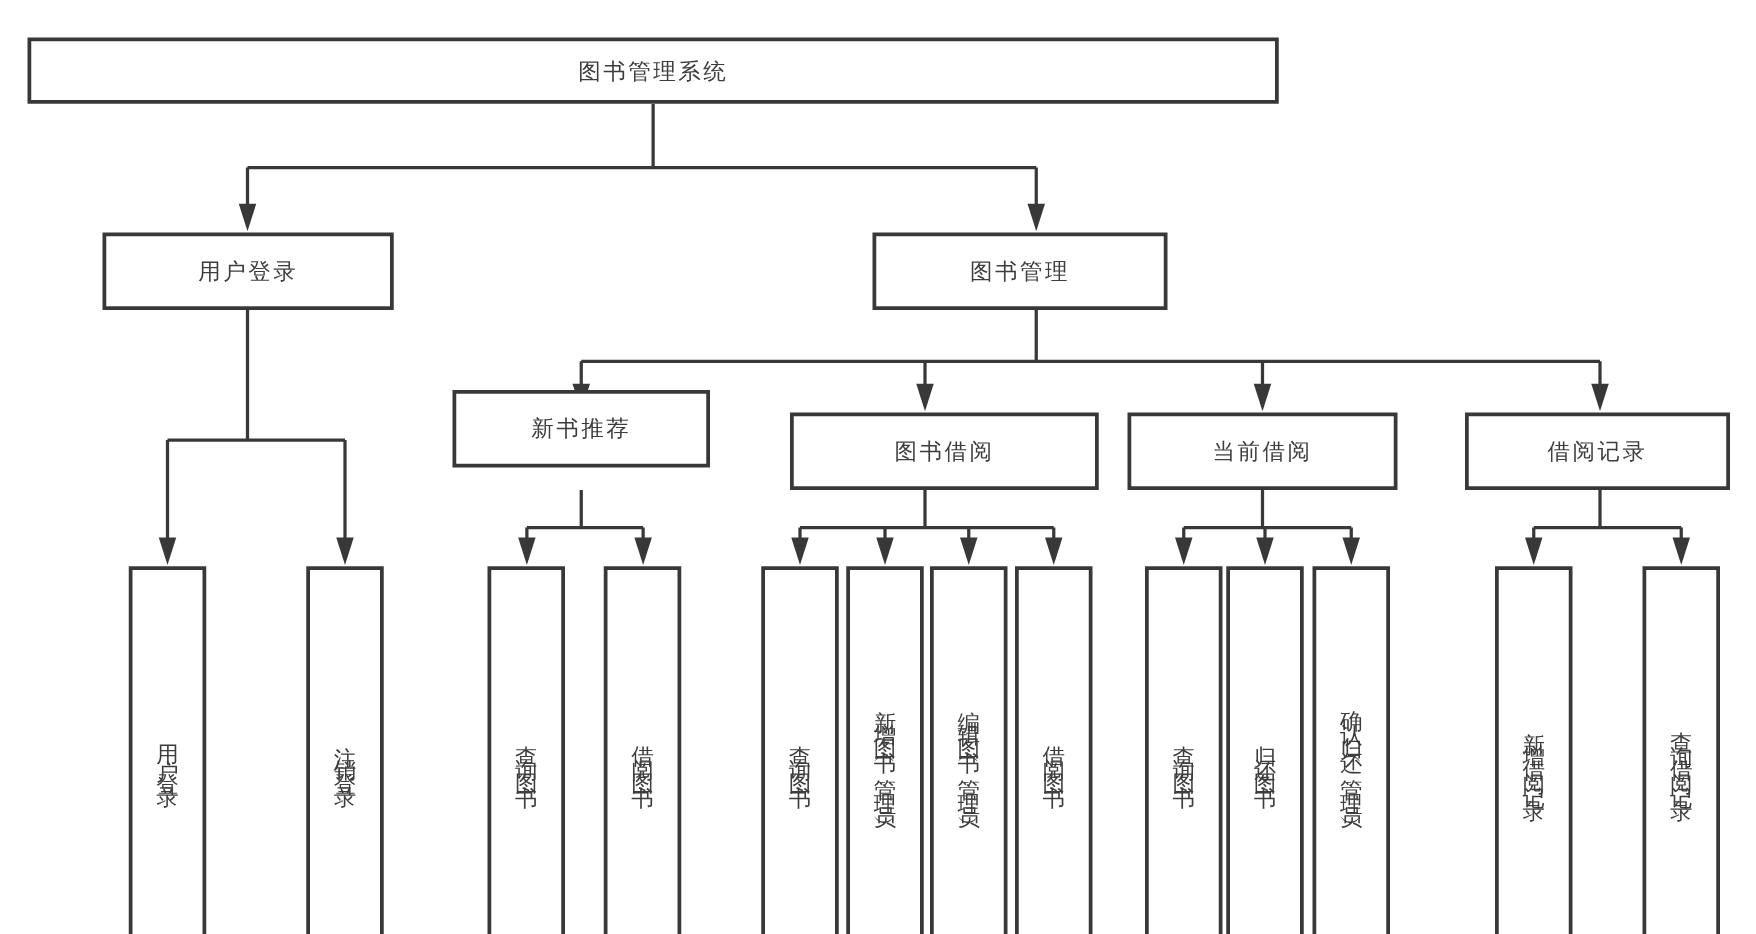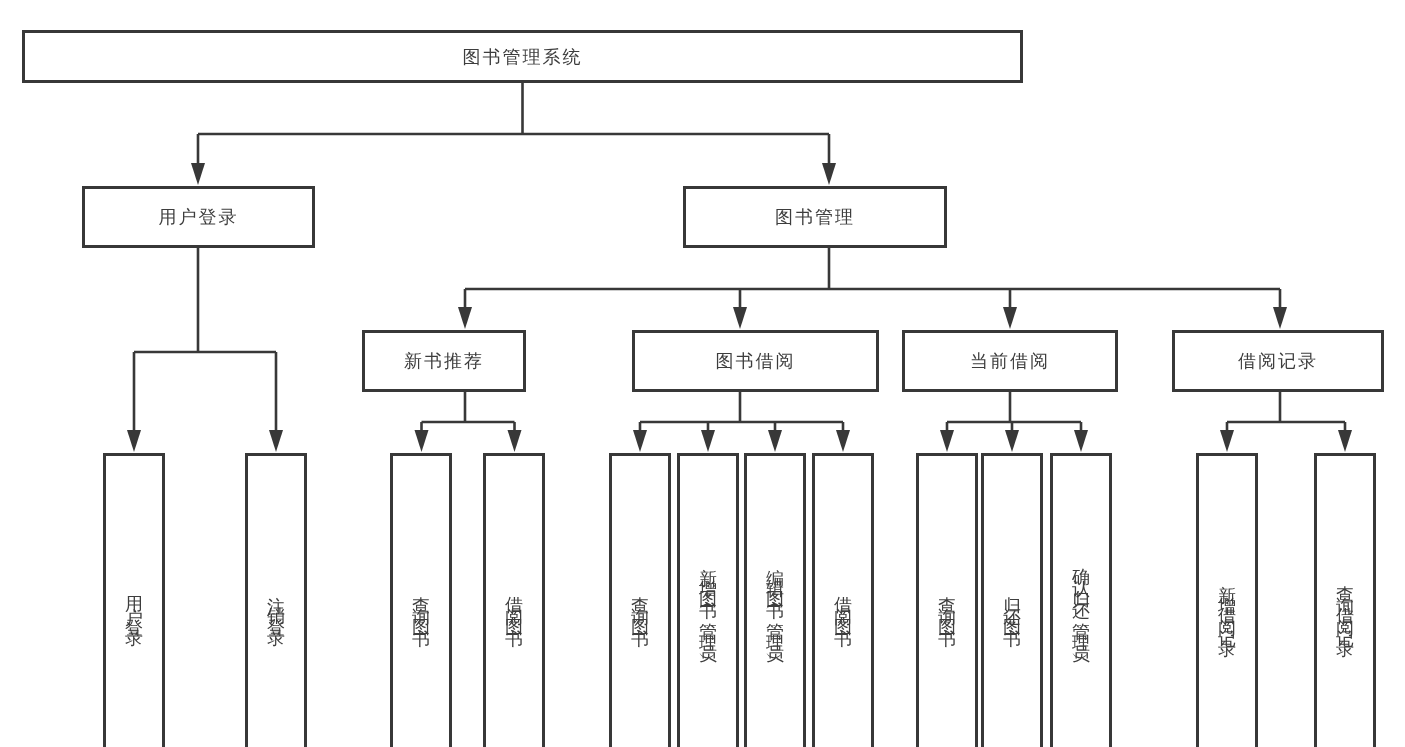--- a/index.html
+++ b/index.html
@@ -67,23 +67,23 @@
       <path d="M-7,-22 L7,-22 L0,0 z" transform="translate(1012,436)"></path>
       <path d="M-7,-22 L7,-22 L0,0 z" transform="translate(1081,436)"></path>
       <path d="M-7,-22 L7,-22 L0,0 z" transform="translate(1227,436)"></path>
       <path d="M-7,-22 L7,-22 L0,0 z" transform="translate(1345,436)"></path>
     </g>
   </svg>
 
   <div class="node" style="left:22px;top:14px;width:1001px;height:53px;">图书管理系统</div>
 
   <div class="node" style="left:82px;top:170px;width:233px;height:62px;">用户登录</div>
-  <div class="node" style="left:683px;top:170px;width:264px;height:62px;">图书管理</div>
+  <div class="node" style="left:698px;top:170px;width:236px;height:62px;">图书管理</div>
 
-  <div class="node" style="left:362px;top:314px;width:164px;height:62px;">新书推荐</div>
+  <div class="node" style="left:362px;top:296px;width:206px;height:62px;">新书推荐</div>
   <div class="node" style="left:632px;top:314px;width:247px;height:62px;">图书借阅</div>
   <div class="node" style="left:902px;top:314px;width:216px;height:62px;">当前借阅</div>
   <div class="node" style="left:1172px;top:314px;width:212px;height:62px;">借阅记录</div>
 
   <div class="node vertical" style="left:103px;top:437px;width:62px;height:301px;">用户登录</div>
   <div class="node vertical" style="left:245px;top:437px;width:62px;height:301px;">注销登录</div>
 
   <div class="node vertical" style="left:390px;top:437px;width:62px;height:301px;">查询图书</div>
   <div class="node vertical" style="left:483px;top:437px;width:62px;height:301px;">借阅图书</div>
 

